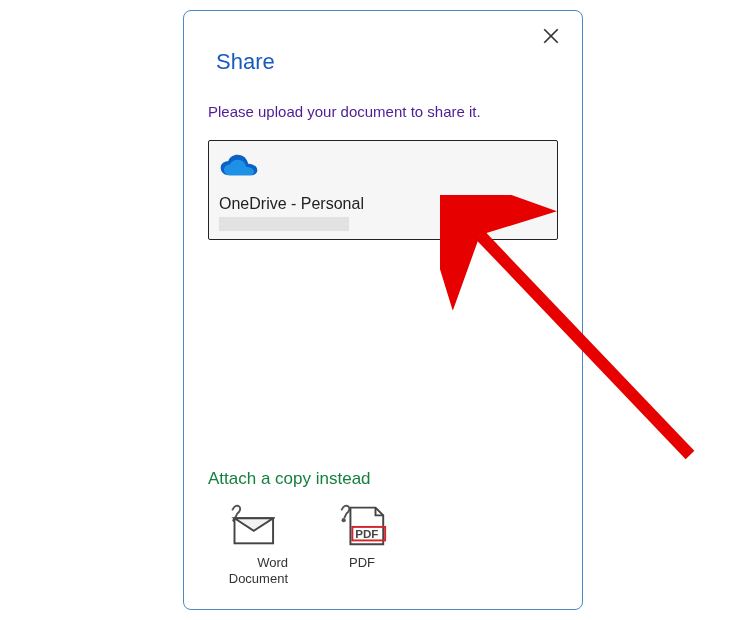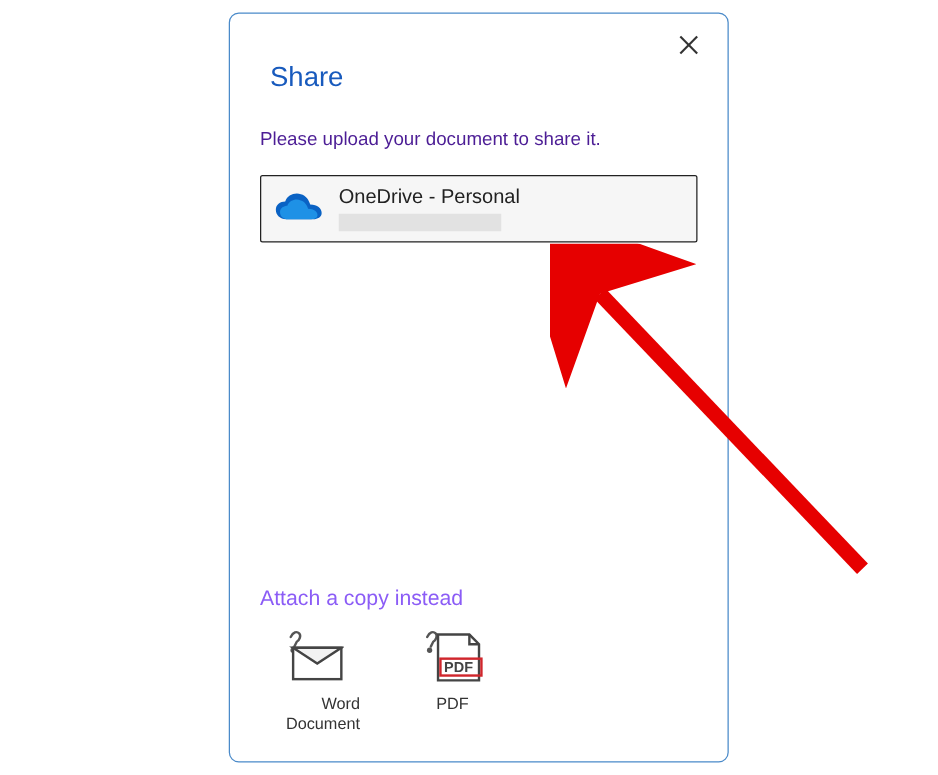--- a/index.html
+++ b/index.html
@@ -46,20 +46,21 @@
     .location-card {
       border: 1.5px solid #222;
       background: #f6f6f6;
       border-radius: 2px;
       padding: 8px 10px;
       display: flex;
       align-items: flex-start;
       gap: 12px;
       cursor: pointer;
       margin-bottom: 10px;
+      flex-direction: column;
     }
     .onedrive-icon {
       width: 40px;
       height: 32px;
       flex-shrink: 0;
       margin-top: 2px;
     }
     .location-text {
       display: flex;
       flex-direction: column;
@@ -75,21 +76,21 @@
       background: #e2e2e2;
     }
     .attach-section {
       position: absolute;
       left: 24px;
       bottom: 22px;
       right: 24px;
     }
     .attach-heading {
       font-size: 17px;
-      color: #8b5cf6;
+      color: #15803d;
       margin-bottom: 14px;
     }
     .attach-row {
       display: flex;
       gap: 34px;
     }
     .attach-item {
       display: flex;
       flex-direction: column;
       align-items: center;

